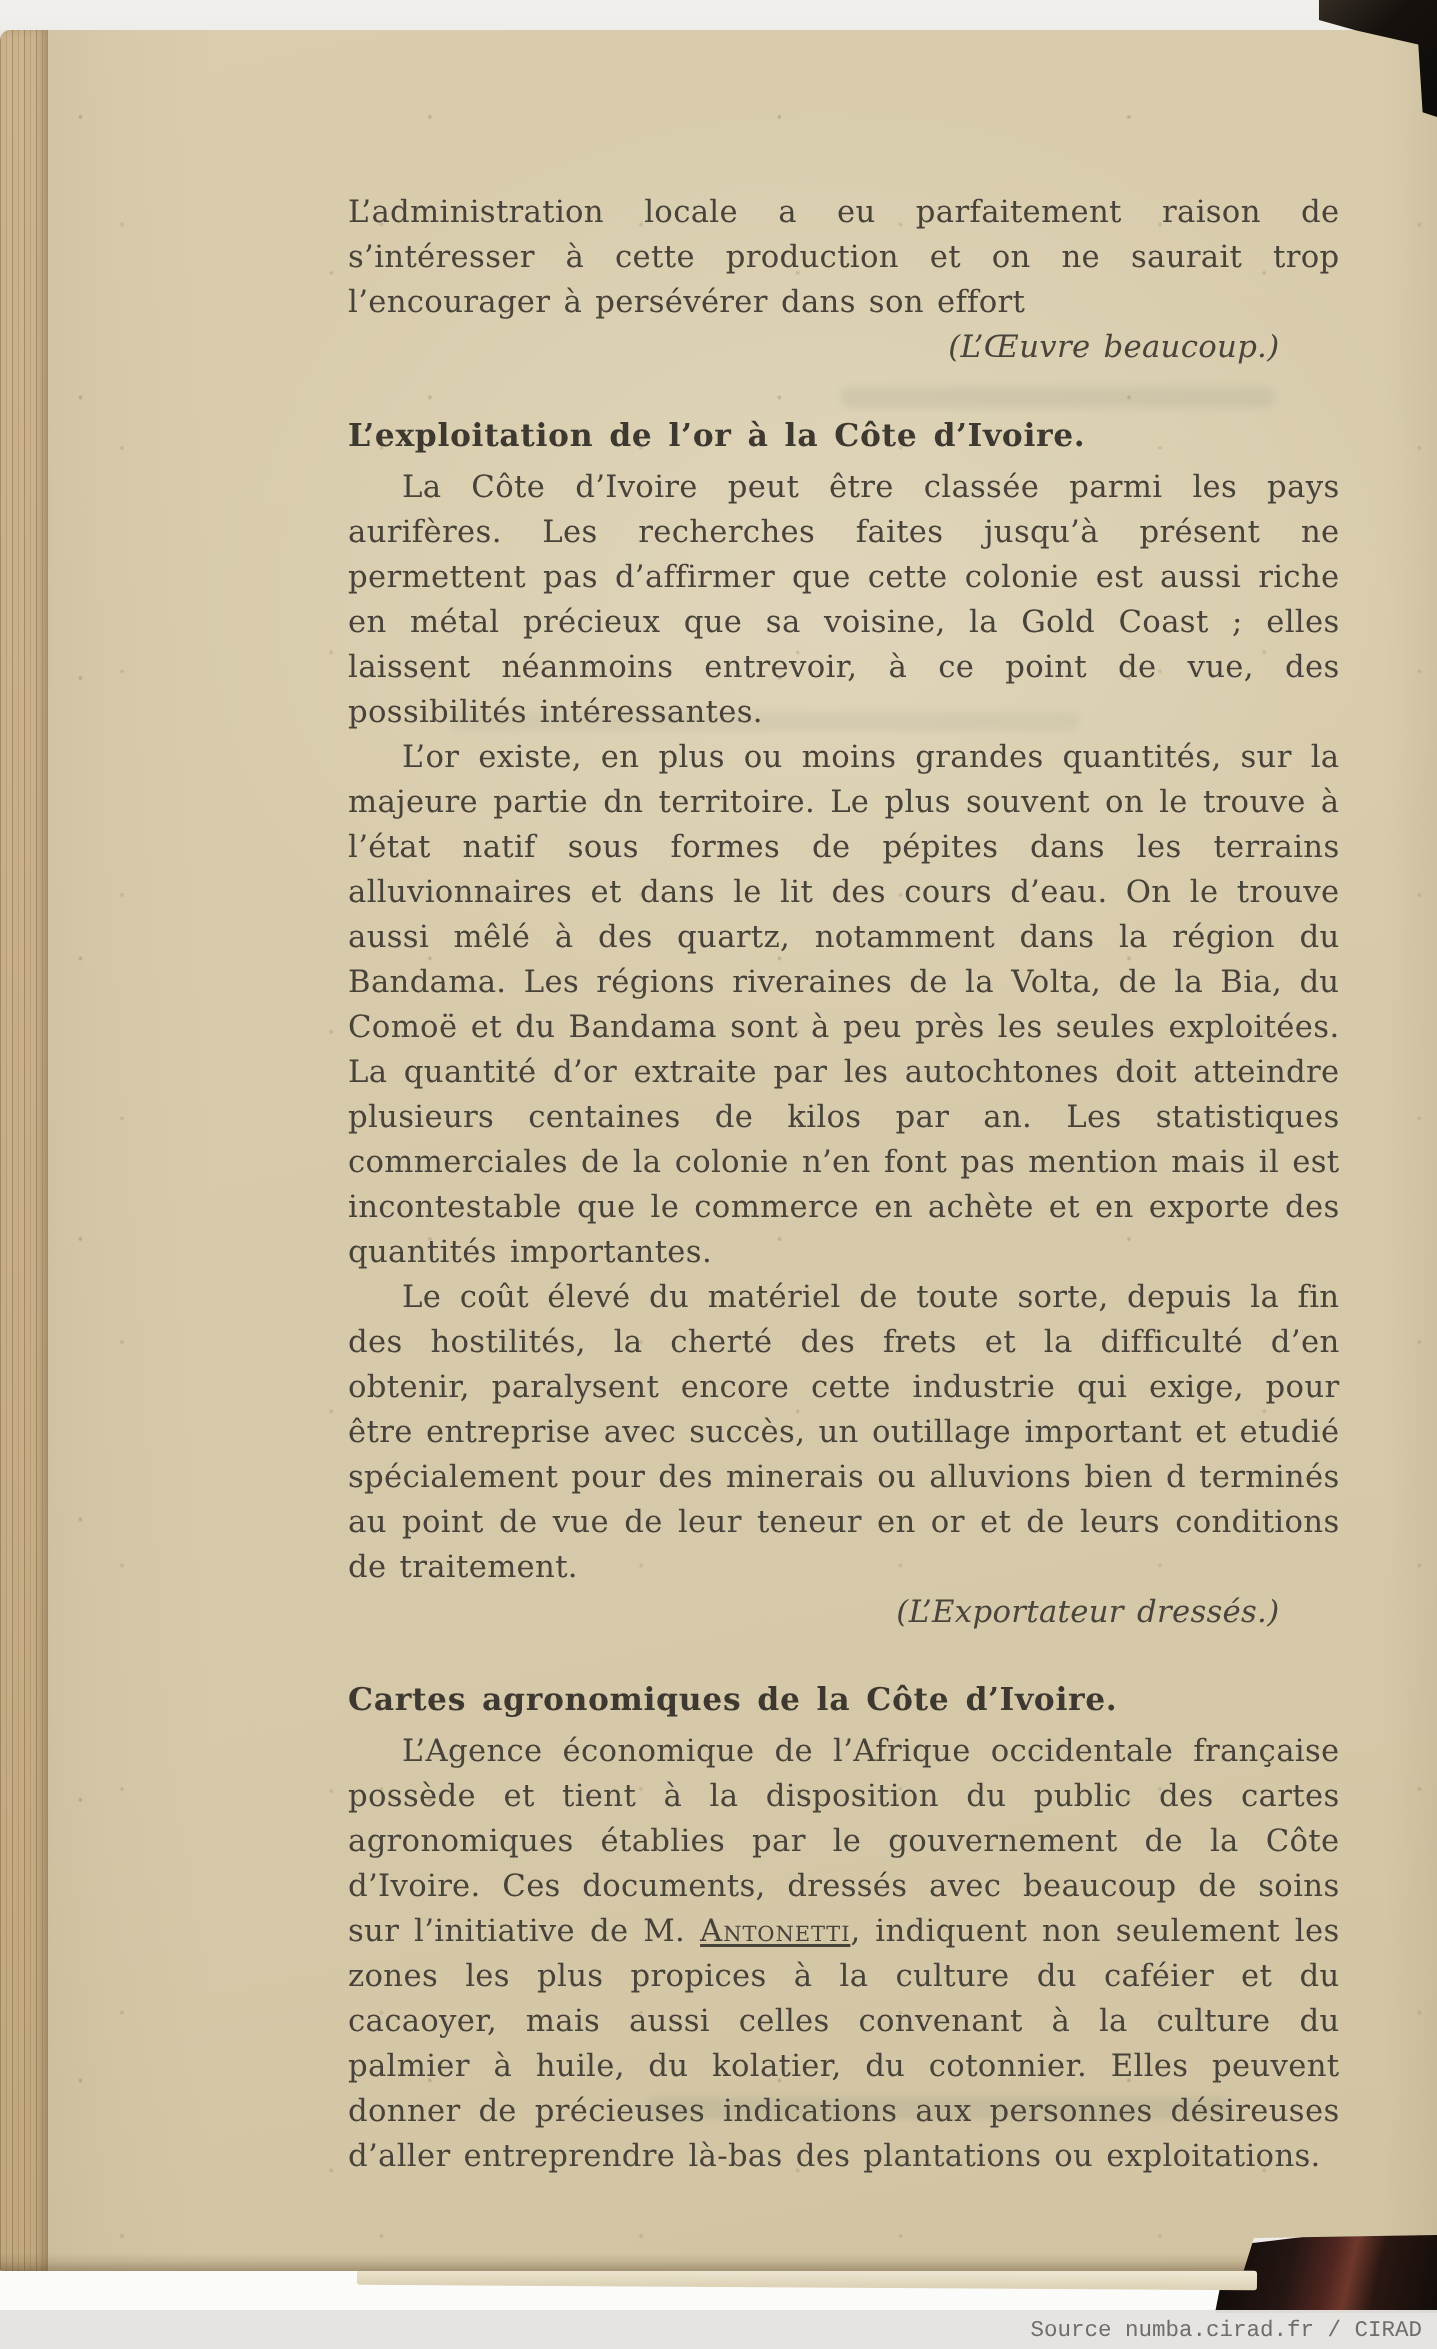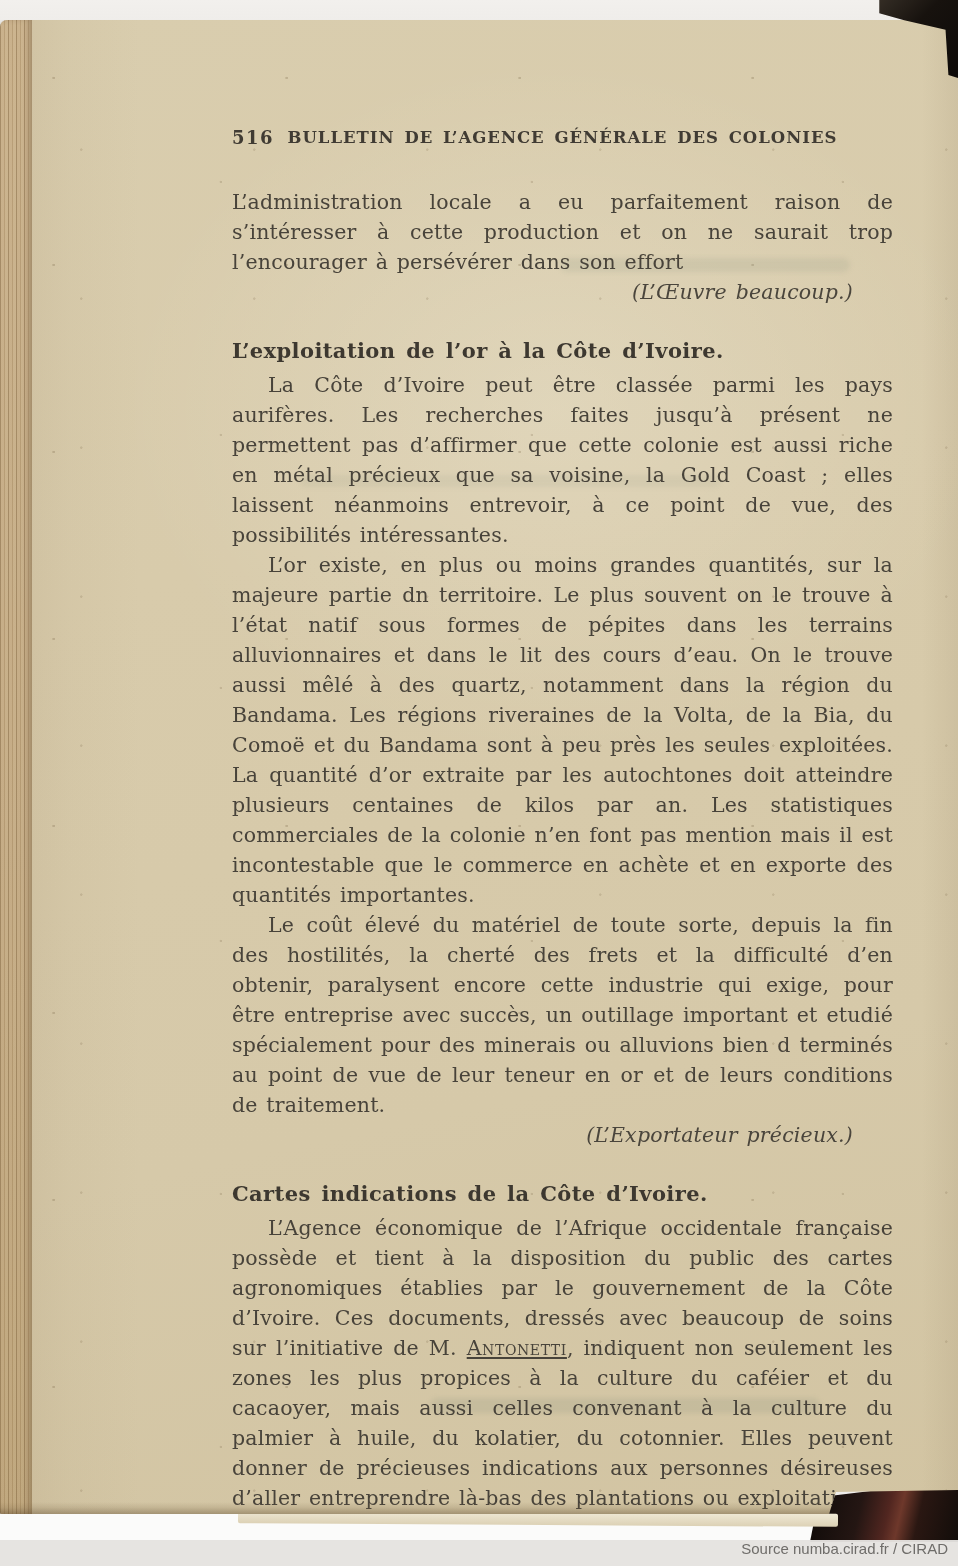--- a/index.html
+++ b/index.html
@@ -109,23 +109,23 @@
   h2.section-heading {
     margin: 30px 0 6px; font-size: 21px; line-height: 27px; font-weight: bold;
     text-align: left; letter-spacing: 0.4px; word-spacing: 3px; color: #3d3830;
   }
   .small-caps { font-variant: small-caps; letter-spacing: 0.6px; text-decoration: underline; }
 
   
   .watermark-bar {
     position: absolute; left: 0; top: 1540px; width: 958px; height: 26px; z-index: 4;
     background: rgba(229,227,224,0.96);
-    display: flex; align-items: flex-start; justify-content: flex-end;
+    display: flex; align-items: center; justify-content: flex-end;
     box-sizing: border-box; padding-right: 10px;
-    font-family: Liberation Sans, sans-serif; font-size: 15px; color: #6f6d6a;
+    font-family: Liberation Mono, monospace; font-size: 15px; color: #6f6d6a;
   }
 </style>
 </head>
 <body>
 
 <div class="scan-root">
 
   <div class="bottom-white"></div>
   <div class="dark-object-br"></div>
   <div class="under-page-sliver"></div>
@@ -134,35 +134,31 @@
   <div class="book-page">
     <div class="page-stack-edge"></div>
     <div class="paper-speckles"></div>
 
     <div class="ghost-smudge ghost-a"></div>
     <div class="ghost-smudge ghost-b"></div>
     <div class="ghost-smudge ghost-c"></div>
 
     <div class="page-content">
 
-      <div class="running-head">
-        <span class="page-num">516</span>
-        <span>BULLETIN DE L’AGENCE GÉNÉRALE DES COLONIES</span>
-      </div>
 
       <p class="no-indent">L’administration locale a eu parfaitement raison de s’intéresser à cette production et on ne saurait trop l’encourager à persévérer dans son effort</p>
       <p class="attribution">(L’Œuvre beaucoup.)</p>
 
       <h2 class="section-heading">L’exploitation de l’or à la Côte d’Ivoire.</h2>
       <p>La Côte d’Ivoire peut être classée parmi les pays aurifères. Les recherches faites jusqu’à présent ne permettent pas d’affirmer que cette colonie est aussi riche en métal précieux que sa voisine, la Gold Coast&nbsp;; elles laissent néanmoins entrevoir, à ce point de vue, des possibilités intéressantes.</p>
       <p>L’or existe, en plus ou moins grandes quantités, sur la majeure partie dn territoire. Le plus souvent on le trouve à l’état natif sous formes de pépites dans les terrains alluvionnaires et dans le lit des cours d’eau. On le trouve aussi mêlé à des quartz, notamment dans la région du Bandama. Les régions riveraines de la Volta, de la Bia, du Comoë et du Bandama sont à peu près les seules exploitées. La quantité d’or extraite par les autochtones doit atteindre plusieurs centaines de kilos par an. Les statistiques commerciales de la colonie n’en font pas mention mais il est incontestable que le commerce en achète et en exporte des quantités importantes.</p>
       <p>Le coût élevé du matériel de toute sorte, depuis la fin des hostilités, la cherté des frets et la difficulté d’en obtenir, paralysent encore cette industrie qui exige, pour être entreprise avec succès, un outillage important et etudié spécialement pour des minerais ou alluvions bien d terminés au point de vue de leur teneur en or et de leurs conditions de traitement.</p>
-      <p class="attribution">(L’Exportateur précieux.)</p>
+      <p class="attribution">(L’Exportateur dressés.)</p>
 
-      <h2 class="section-heading">Cartes indications de la Côte d’Ivoire.</h2>
+      <h2 class="section-heading">Cartes agronomiques de la Côte d’Ivoire.</h2>
       <p><span>L’Agence économique de l’Afrique occidentale française possède et tient à la disposition du public des cartes agronomiques établies par le gouvernement de la Côte d’Ivoire. Ces documents, dressés avec beaucoup de soins sur l’initiative de M.&nbsp;</span><span class="small-caps">Antonetti</span><span>, indiquent non seulement les zones les plus propices à la culture du caféier et du cacaoyer, mais aussi celles convenant à la culture du palmier à huile, du kolatier, du cotonnier. Elles peuvent donner de précieuses indications aux personnes désireuses d’aller entreprendre là-bas des plantations ou exploitations.</span></p>
 
     </div>
   </div>
 
   <div class="dark-corner-tr"></div>
 
   <div class="watermark-bar">
     <span>Source numba.cirad.fr / CIRAD</span>
   </div>

